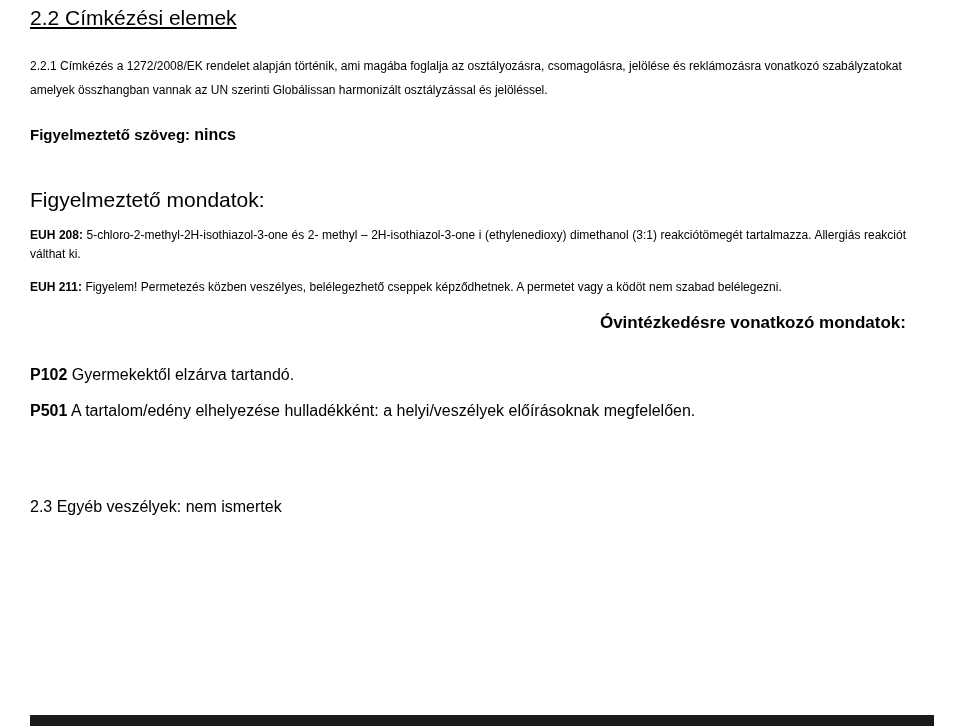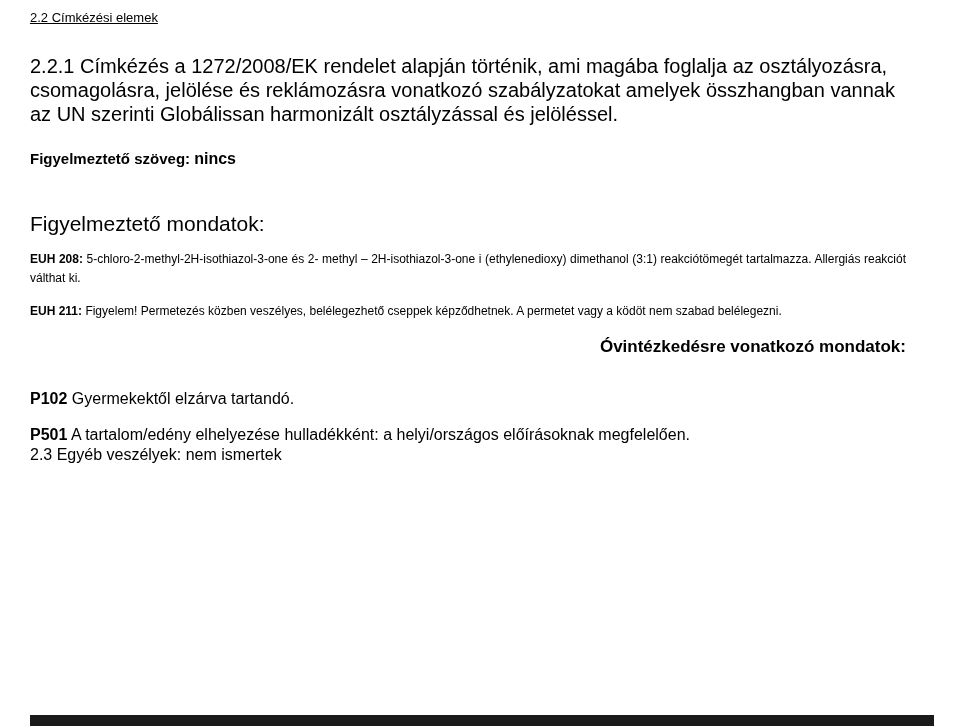--- a/index.html
+++ b/index.html
@@ -15,28 +15,28 @@
     font-family: "Liberation Sans", "DejaVu Sans", sans-serif;
     color: #000000;
   }
   .page {
     position: absolute;
     top: 8px;
     left: 30px;
     width: 876px;
   }
   .h-underline {
-    font-size: 13px;
+    font-size: 21px;
     font-weight: 400;
     text-decoration: underline;
     margin: 0;
     line-height: 20px;
   }
   .body-para {
-    font-size: 20px;
+    font-size: 12px;
     line-height: 24px;
     margin: 26px 0 0 0;
   }
   .label-line {
     font-size: 15px;
     line-height: 18px;
     font-weight: 700;
     margin: 0;
   }
   .label-line .value-regular {
@@ -74,21 +74,21 @@
     line-height: 20px;
     margin: 32px 0 0 0;
   }
   .p-line .code { font-weight: 700; }
   .mt-p501 { margin-top: 16px; }
   .plain-line {
     font-size: 16px;
     line-height: 20px;
     margin: 0;
   }
-  .mt-23  { }
+  .mt-23  { margin-top: 76px; }
   .mt-pbt { margin-top: 26px; }
   .divider-bar {
     position: absolute;
     left: 30px;
     top: 715px;
     width: 904px;
     height: 11px;
     background: #1a1a1a;
   }
 </style>
@@ -107,20 +107,20 @@
   <h2 class="bold-heading">Figyelmeztető mondatok:</h2>
 
   <p class="just-para"><span class="code">EUH 208:</span> <span>5-chloro-2-methyl-2H-isothiazol-3-one és 2- methyl – 2H-isothiazol-3-one i (ethylenedioxy) dimethanol (3:1) reakciótömegét tartalmazza. Allergiás reakciót válthat ki.</span></p>
 
   <p class="just-para mt-euh211"><span class="code">EUH 211:</span> <span>Figyelem! Permetezés közben veszélyes, belélegezhető cseppek képződhetnek. A permetet vagy a ködöt nem szabad belélegezni.</span></p>
 
   <h2 class="prec-heading">Óvintézkedésre vonatkozó mondatok:</h2>
 
   <p class="p-line"><span class="code">P102</span> <span>Gyermekektől elzárva tartandó.</span></p>
 
-  <p class="p-line mt-p501"><span class="code">P501</span> <span>A tartalom/edény elhelyezése hulladékként: a helyi/országos előírásoknak megfelelően.</span></p>
+  <p class="p-line mt-p501"><span class="code">P501</span> <span>A tartalom/edény elhelyezése hulladékként: a helyi/veszélyek előírásoknak megfelelően.</span></p>
 
   <p class="plain-line mt-23">2.3 Egyéb veszélyek: nem ismertek</p>
 
 
 </div>
 
 <div class="divider-bar" style="background: rgb(26, 26, 26);"></div>
 
 </body></html>

